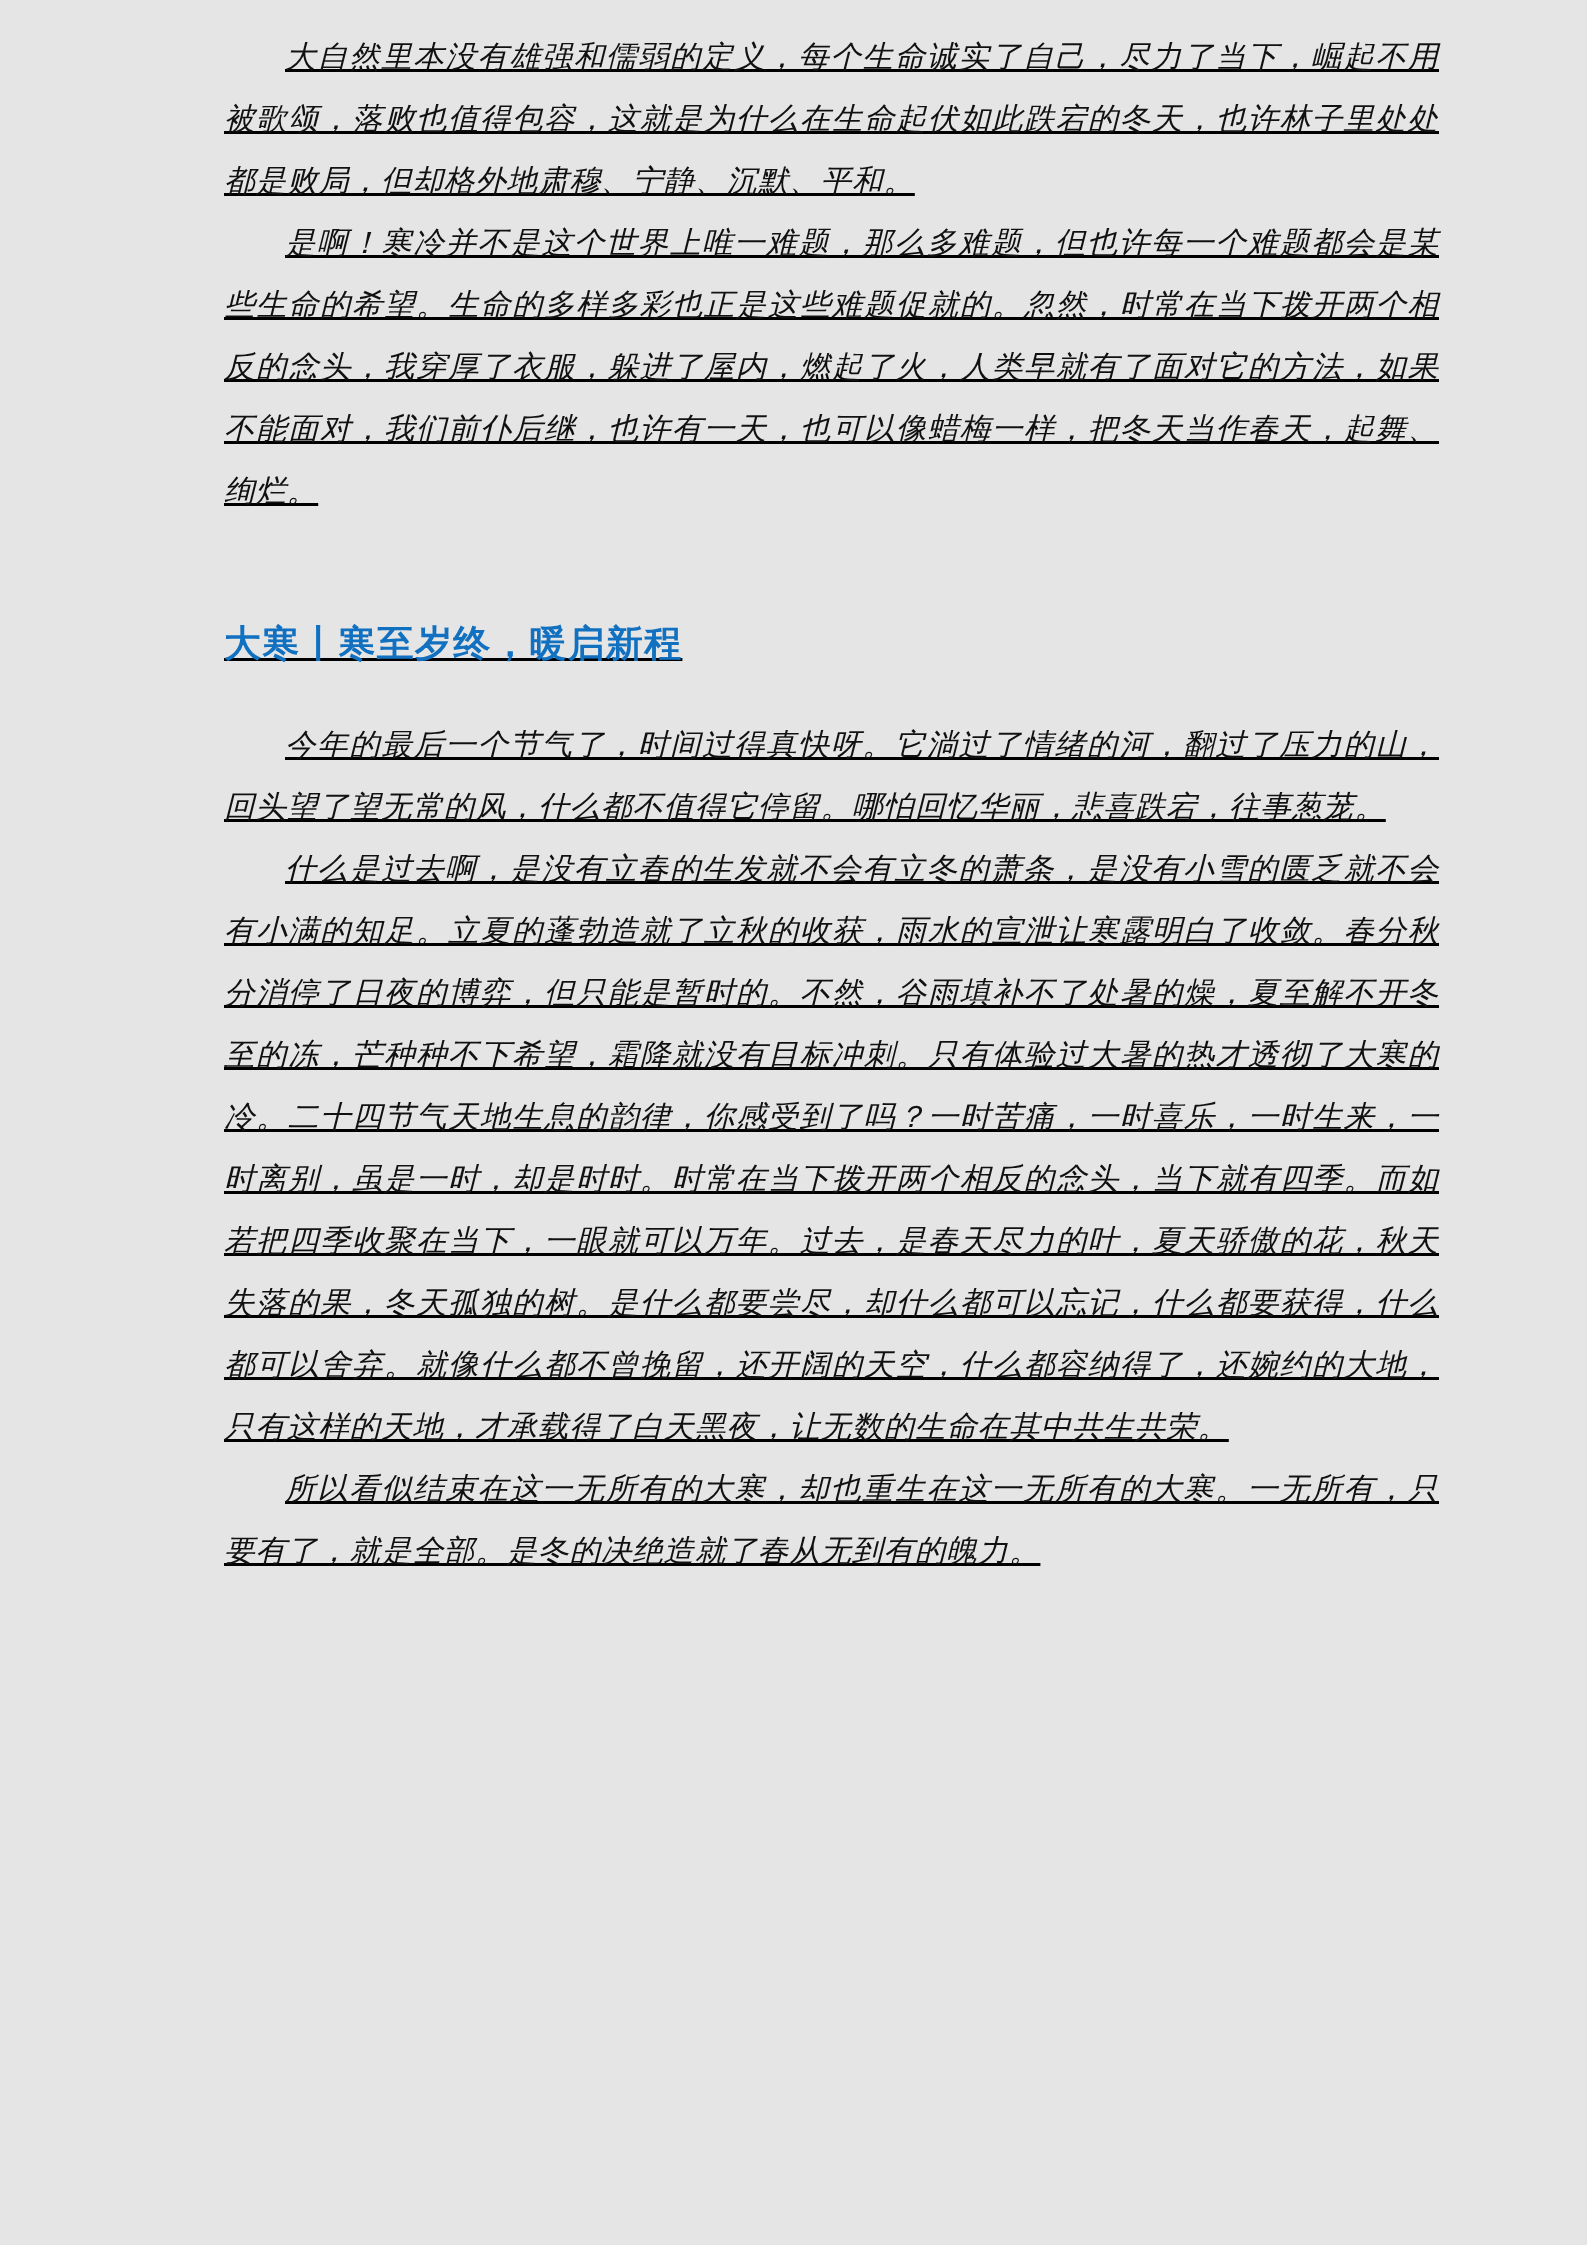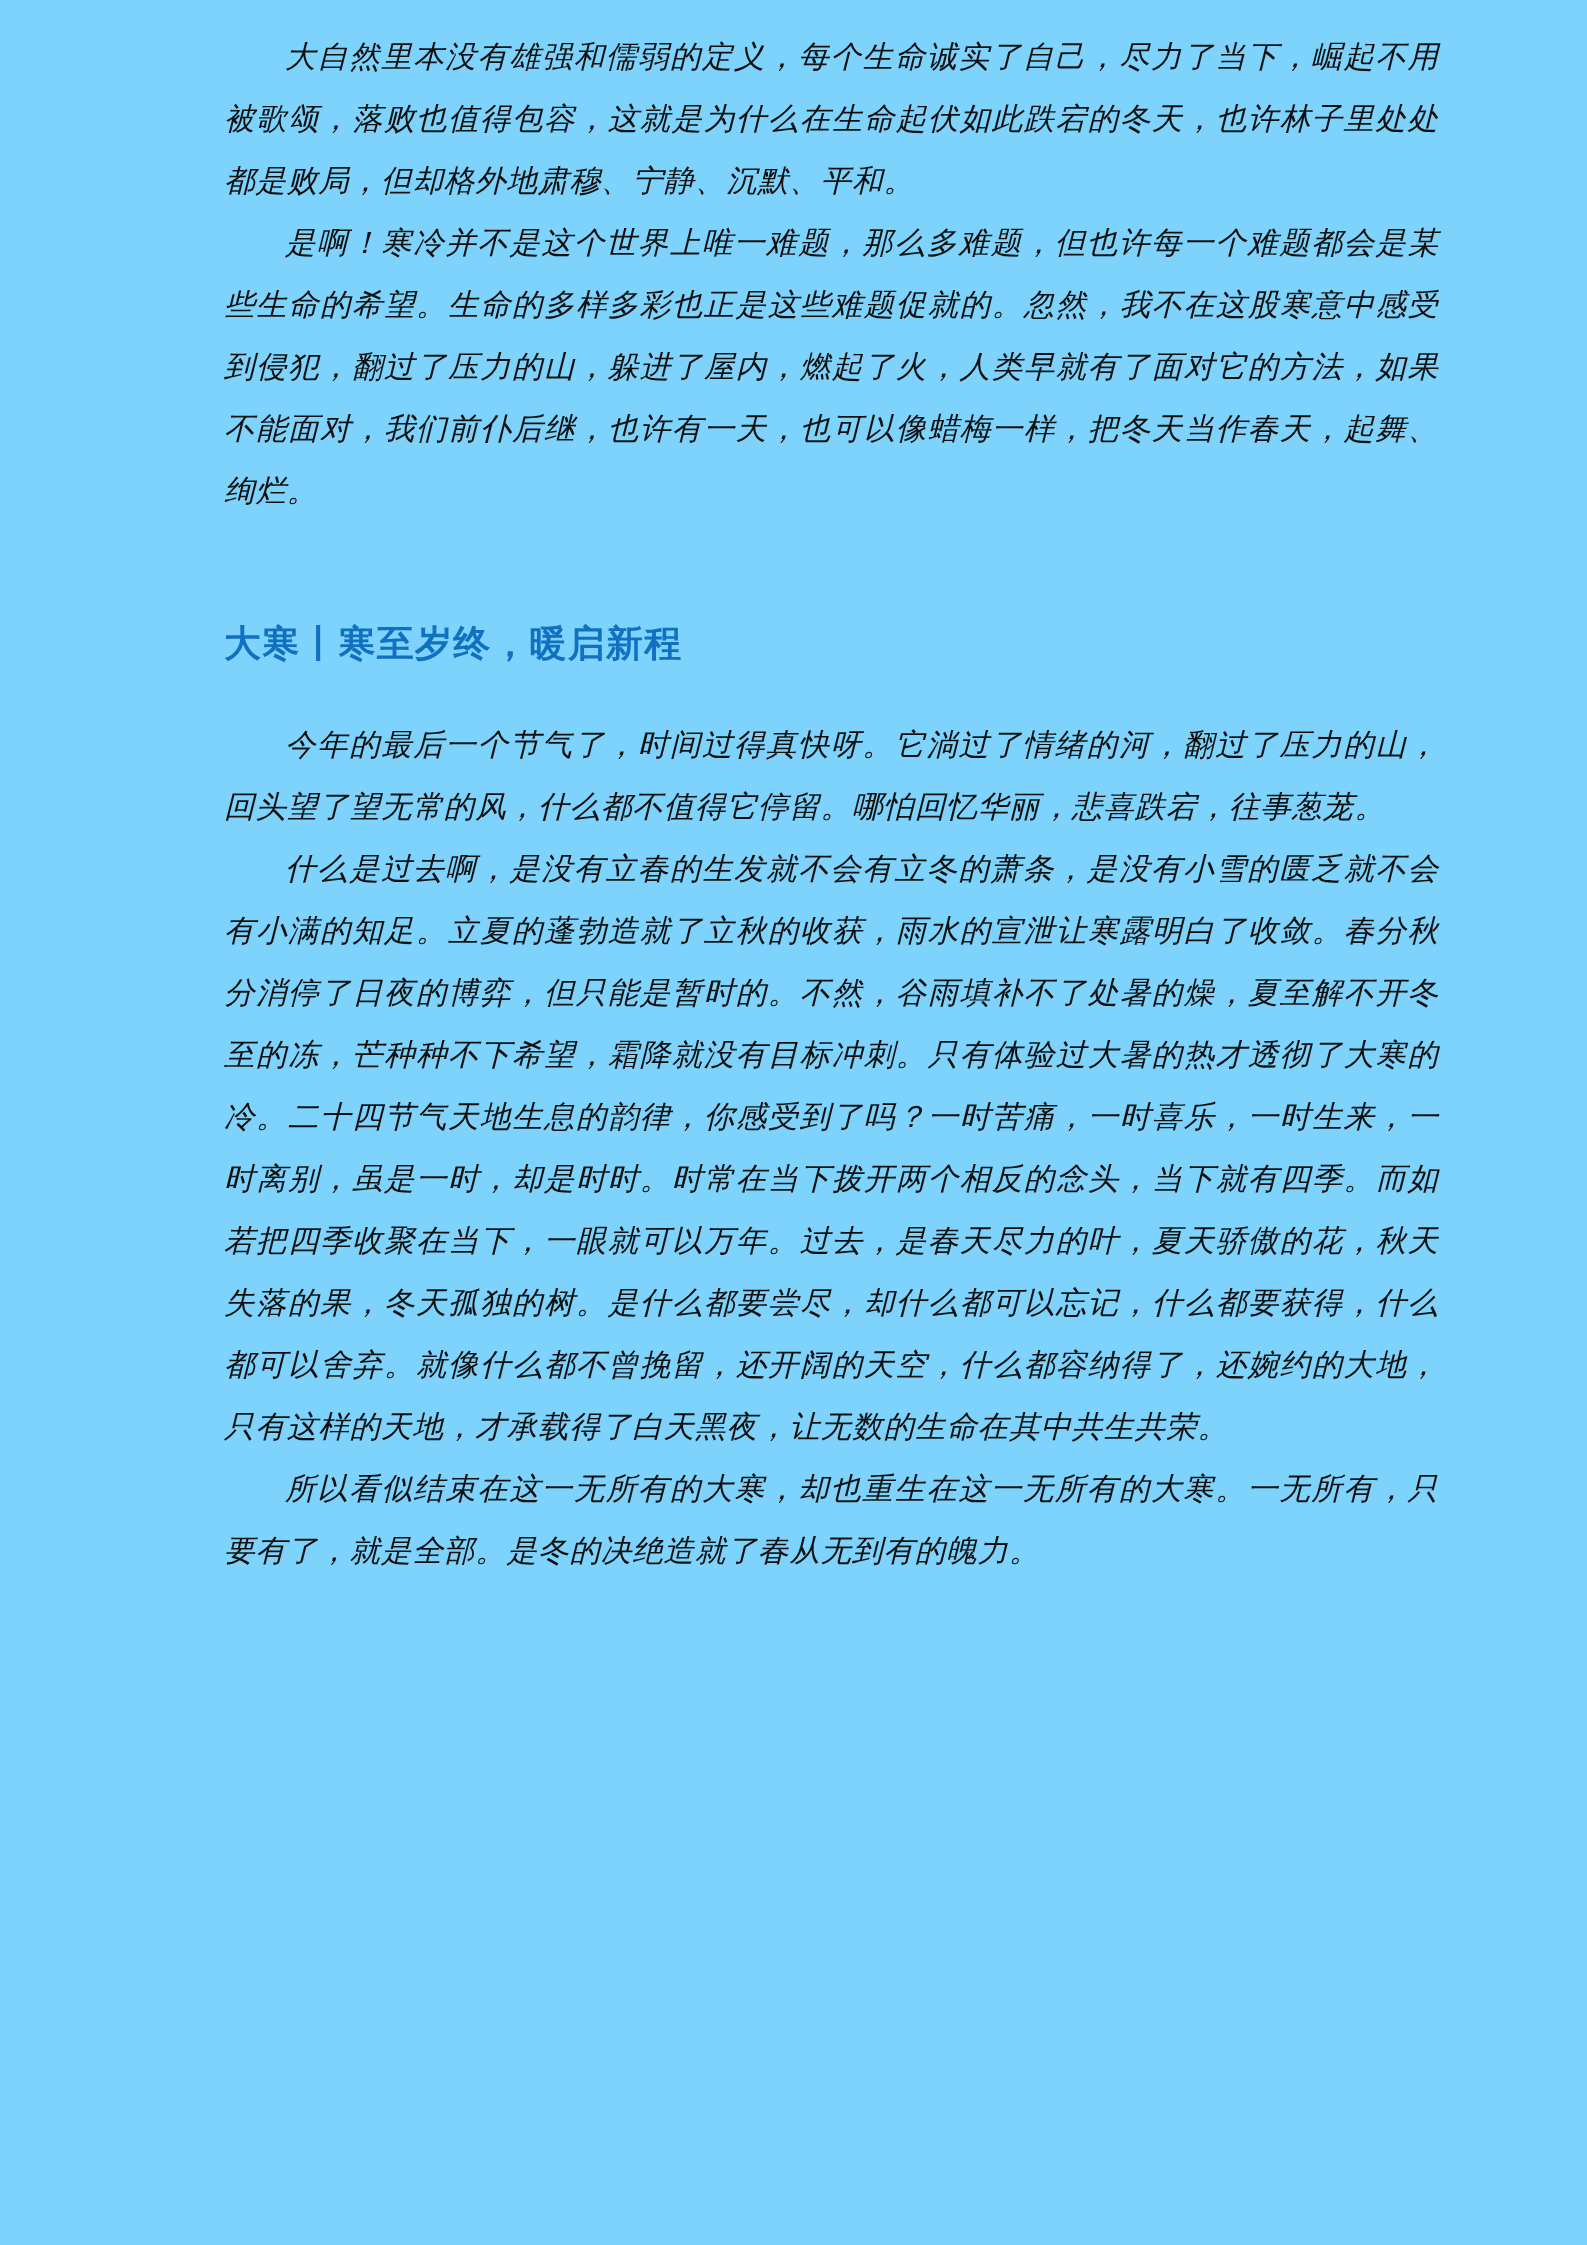--- a/index.html
+++ b/index.html
@@ -10,23 +10,24 @@
   body {
     width: 1587px;
     height: 2245px;
     font-family: "Liberation Serif", "DejaVu Serif", serif;
     -webkit-font-smoothing: antialiased;
   }
   .page {
     position: relative;
     width: 1587px;
     height: 2245px;
-    background: #7dd3fc;
+    background: #e5e5e5;
     box-sizing: border-box;
     padding: 26px 64px 0 224px;
+    text-decoration: underline;
   }
   .content {
     width: 1215px;
   }
 
   
   .para {
     margin: 0;
     font-size: 30.5px;
     line-height: 62px;
@@ -58,21 +59,21 @@
   .gap-after-heading { height: 44px; }
 </style>
 </head>
 <body style="background: rgb(255, 255, 255);">
 
 <div class="page">
   <div class="content">
 
     <div class="block">
       <p class="para" style="color: rgb(17, 17, 17);">大自然里本没有雄强和儒弱的定义，每个生命诚实了自己，尽力了当下，崛起不用被歌颂，落败也值得包容，这就是为什么在生命起伏如此跌宕的冬天，也许林子里处处都是败局，但却格外地肃穆、宁静、沉默、平和。</p>
-      <p class="para" style="color: rgb(17, 17, 17);">是啊！寒冷并不是这个世界上唯一难题，那么多难题，但也许每一个难题都会是某些生命的希望。生命的多样多彩也正是这些难题促就的。忽然，我不在这股寒意中感受到侵犯，翻过了压力的山，躲进了屋内，燃起了火，人类早就有了面对它的方法，如果不能面对，我们前仆后继，也许有一天，也可以像蜡梅一样，把冬天当作春天，起舞、绚烂。</p>
+      <p class="para" style="color: rgb(17, 17, 17);">是啊！寒冷并不是这个世界上唯一难题，那么多难题，但也许每一个难题都会是某些生命的希望。生命的多样多彩也正是这些难题促就的。忽然，时常在当下拨开两个相反的念头，我穿厚了衣服，躲进了屋内，燃起了火，人类早就有了面对它的方法，如果不能面对，我们前仆后继，也许有一天，也可以像蜡梅一样，把冬天当作春天，起舞、绚烂。</p>
     </div>
 
     <div class="gap-after-block1"></div>
 
     <div class="block">
       <h2 class="section-heading" id="section-heading" style="color: rgb(17, 113, 192);">大寒丨寒至岁终，暖启新程</h2>
 
       <div class="gap-after-heading"></div>
 
       <p class="para" style="color: rgb(17, 17, 17);">今年的最后一个节气了，时间过得真快呀。它淌过了情绪的河，翻过了压力的山，回头望了望无常的风，什么都不值得它停留。哪怕回忆华丽，悲喜跌宕，往事葱茏。</p>

